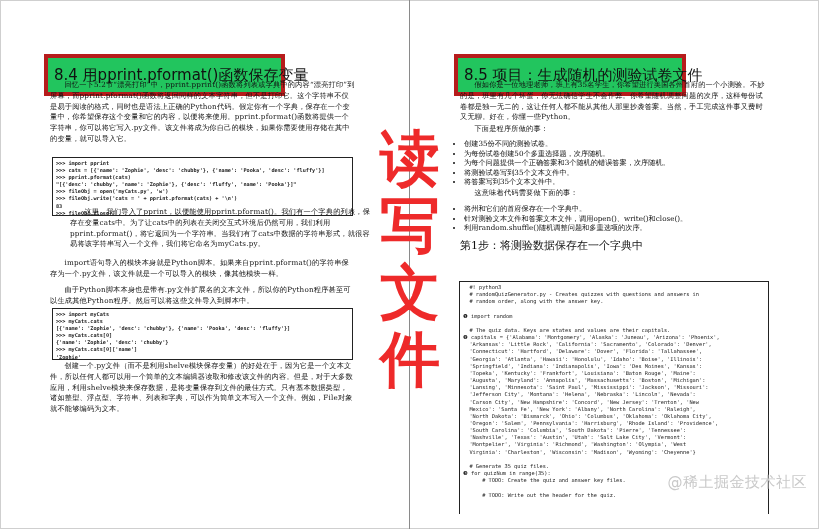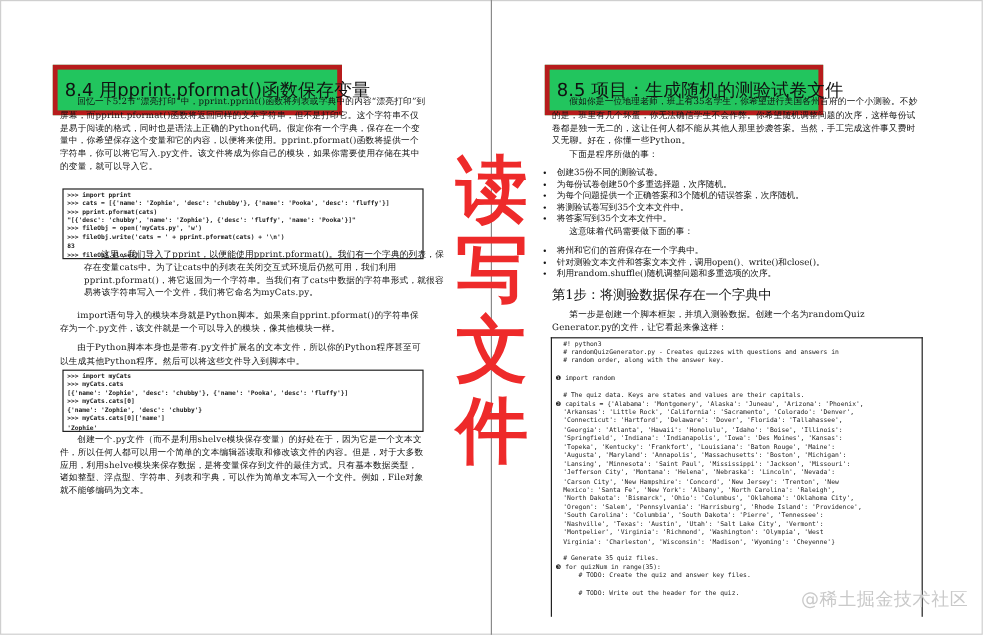--- a/index.html
+++ b/index.html
@@ -19,21 +19,21 @@
        font-family:"DejaVu Sans Mono","Liberation Mono",monospace;font-size:5.2px;line-height:7.1px;
        padding:2px 3px;white-space:pre;font-weight:bold;color:#222;overflow:hidden;}
   .code.light{font-weight:normal;font-size:5.3px;line-height:7.15px;}
   ul.bullets{position:absolute;margin:0;padding-left:10px;font-size:7.2px;line-height:9.6px;}
   ul.bullets li{margin:0;padding:0;}
   .step-title{position:absolute;font-size:11px;line-height:14px;white-space:nowrap;}
   .overlay-title{position:absolute;left:372px;top:125px;width:76px;
        font-family:"DejaVu Sans","Liberation Sans",sans-serif;font-weight:bold;
        color:#ee2a2a;font-size:60px;line-height:67px;text-align:center;}
   .overlay-title span{display:block;}
-  .watermark{position:absolute;right:12px;top:490px;font-family:"DejaVu Sans","Liberation Sans",sans-serif;
+  .watermark{position:absolute;right:12px;top:473px;font-family:"DejaVu Sans","Liberation Sans",sans-serif;
        font-size:15px;color:#c9c9c9;letter-spacing:0.5px;white-space:nowrap;}
 </style>
 </head>
 <body>
 
 <div class="frame"></div>
 
 <div class="page left">
   <div class="heading-box" style="left:44px;top:54px;width:221px;">8.4 用pprint.pformat()函数保存变量</div>
 
@@ -82,21 +82,20 @@
   <p class="para" style="left:50px;top:188px;width:305px;">这意味着代码需要做下面的事：</p>
 
   <ul class="bullets" style="left:44px;top:204px;width:310px;">
     <li>将州和它们的首府保存在一个字典中。</li>
     <li>针对测验文本文件和答案文本文件，调用open()、write()和close()。</li>
     <li>利用random.shuffle()随机调整问题和多重选项的次序。</li>
   </ul>
 
   <div class="step-title" style="left:50px;top:239px;">第1步：将测验数据保存在一个字典中</div>
 
-  <p class="para" style="left:50px;top:257px;width:305px;">第一步是创建一个脚本框架，并填入测验数据。创建一个名为randomQuiz Generator.py的文件，让它看起来像这样：</p>
 
   <div class="code light" style="left:49px;top:281px;width:302px;height:228px;border-bottom:none;"><span>  #! python3</span>
 <span>  # randomQuizGenerator.py - Creates quizzes with questions and answers in</span>
 <span>  # random order, along with the answer key.</span>
 <span></span>
 <span>❶ import random</span>
 <span></span>
 <span>  # The quiz data. Keys are states and values are their capitals.</span>
 <span>❷ capitals = {'Alabama': 'Montgomery', 'Alaska': 'Juneau', 'Arizona': 'Phoenix',</span>
 <span>  'Arkansas': 'Little Rock', 'California': 'Sacramento', 'Colorado': 'Denver',</span>

